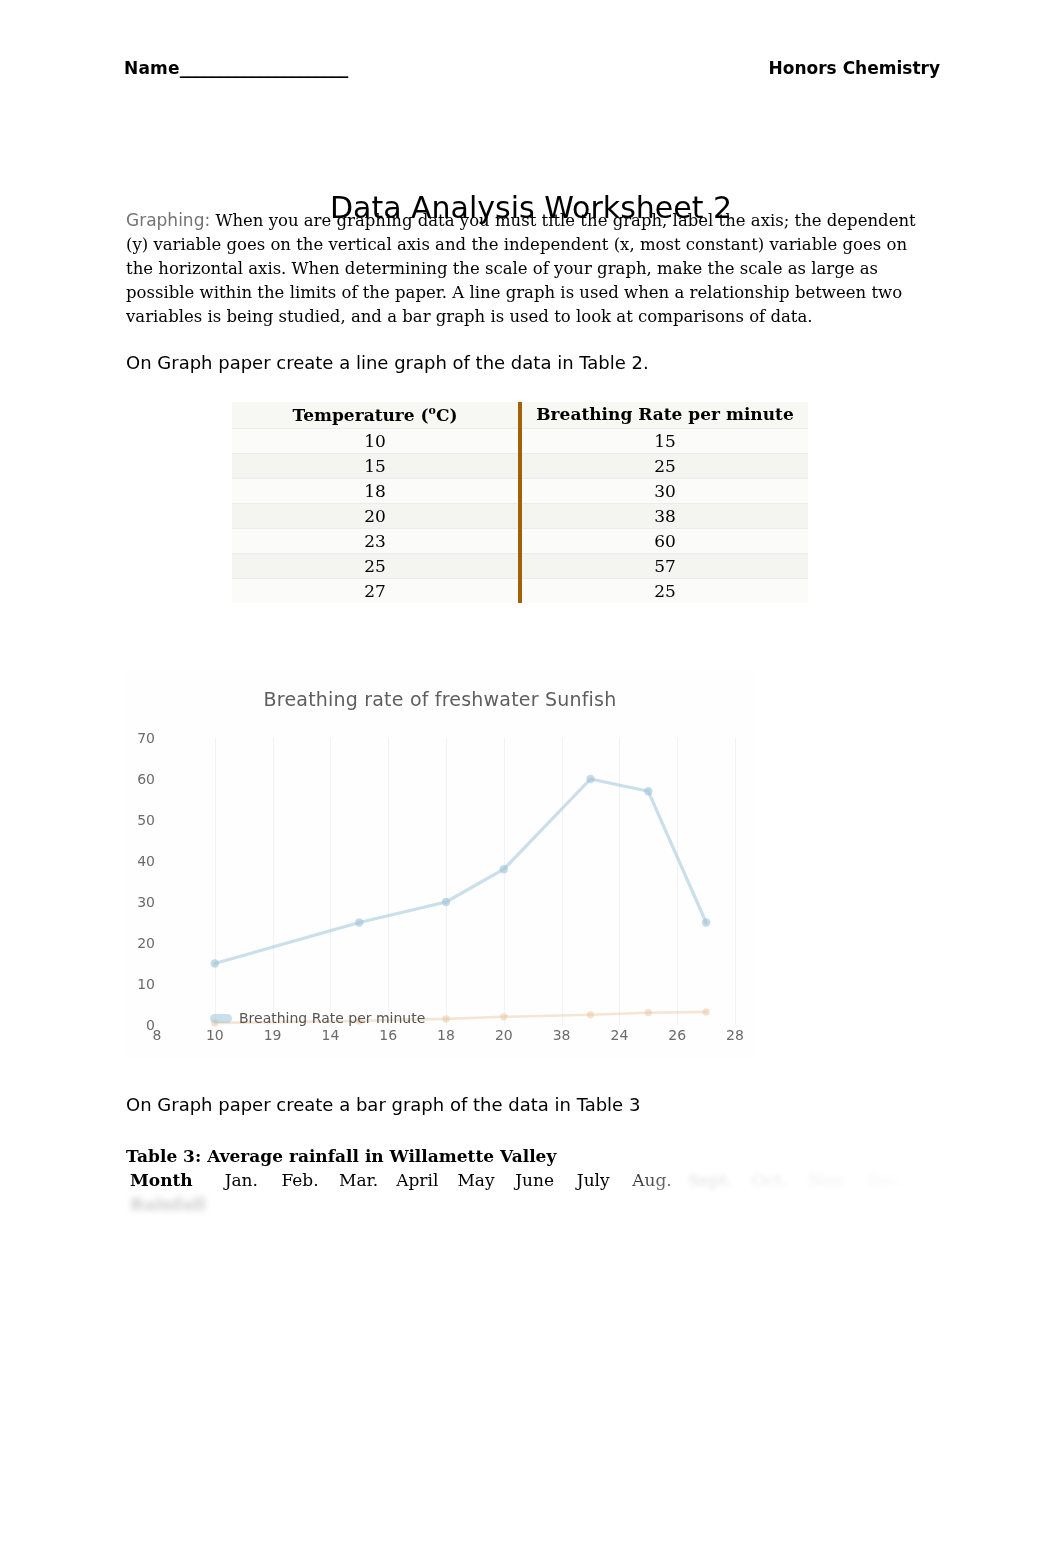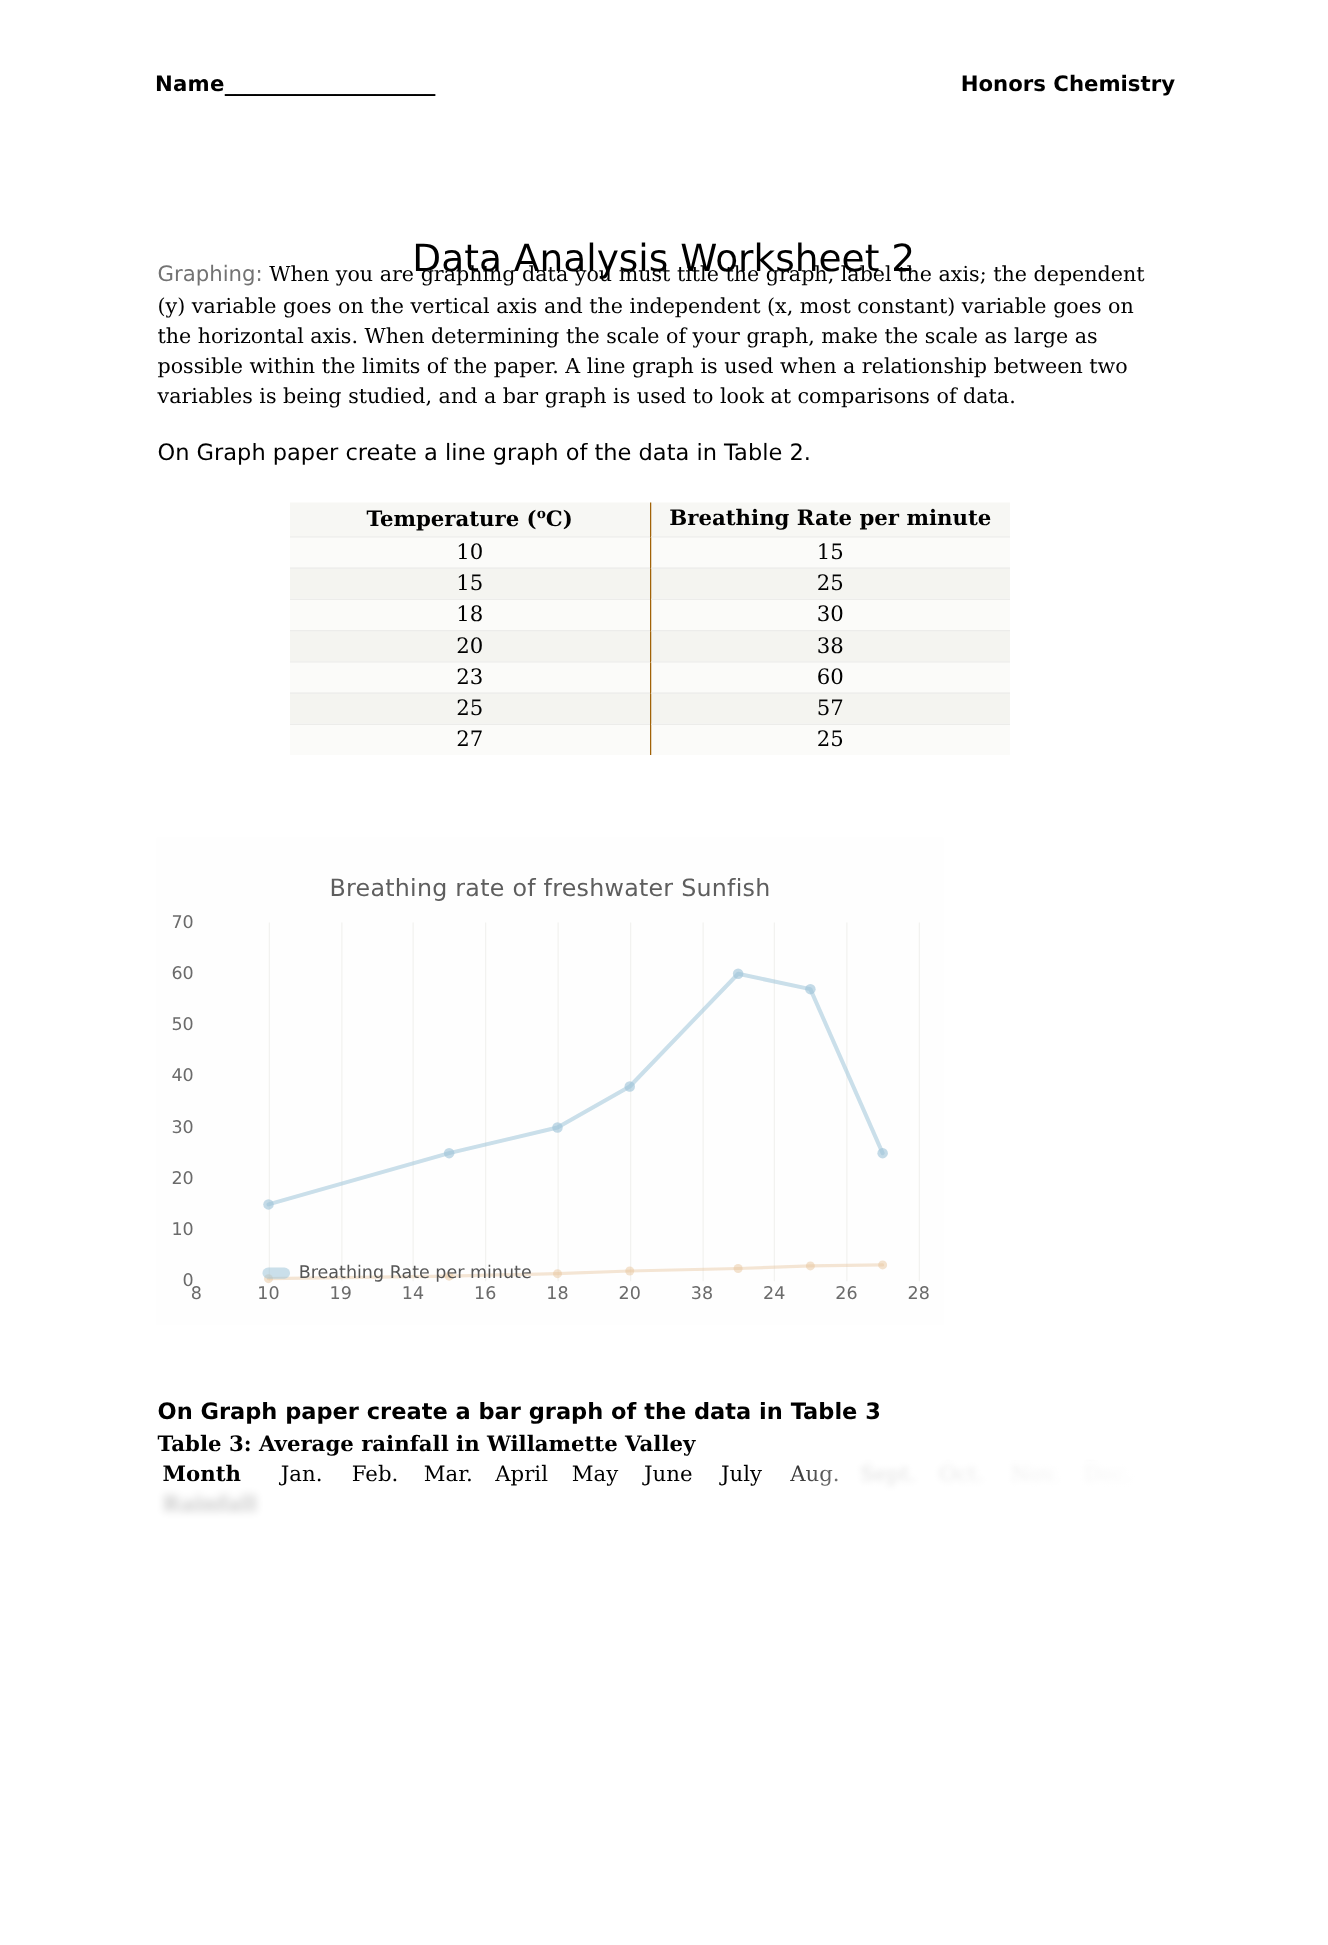--- a/index.html
+++ b/index.html
@@ -85,21 +85,21 @@
 
   
   .instruction {
     position: absolute;
     font-family: "DejaVu Sans", sans-serif;
     font-size: 18px;
     color: #000;
     white-space: nowrap;
   }
   #instruction-table2 { left: 126px; top: 352px; }
-  #instruction-table3 { left: 126px; top: 1119px; font-weight: bold; }
+  #instruction-table3 { left: 126px; top: 1094px; }
 
   
   .table2-wrap {
     position: absolute;
     left: 232px;
     top: 402px;
     width: 576px;
   }
   .table2-caption {
     font-family: "DejaVu Serif", serif;
@@ -130,40 +130,40 @@
     font-size: 17px;
     font-weight: normal;
     text-align: center;
     padding: 2px 0;
     color: #000;
   }
   table.t2 tbody tr:nth-child(odd) td { background: #fbfbf9; }
   table.t2 tbody tr:nth-child(even) td { background: #f4f4f0; }
   table.t2 th.col-temp,
   table.t2 td.col-temp {
-    border-right: 1px solid #a16207;
+    border-right: 4px solid #a16207;
   }
   table.t2 tbody tr td {
     border-top: 1px solid #ececea;
   }
   .t2-sup { font-size: 11px; vertical-align: super; }
 
   
   .chart-card {
     position: absolute;
     left: 125px;
     top: 670px;
     width: 630px;
     height: 390px;
     background: #fefefe;
   }
   .chart-title {
     position: absolute;
     left: 0;
-    top: 30px;
+    top: 18px;
     width: 630px;
     text-align: center;
     font-family: "DejaVu Sans", sans-serif;
     font-size: 19px;
     color: #5e5e5e;
     letter-spacing: 0.2px;
   }
   
   .plot-area {
     position: absolute;

